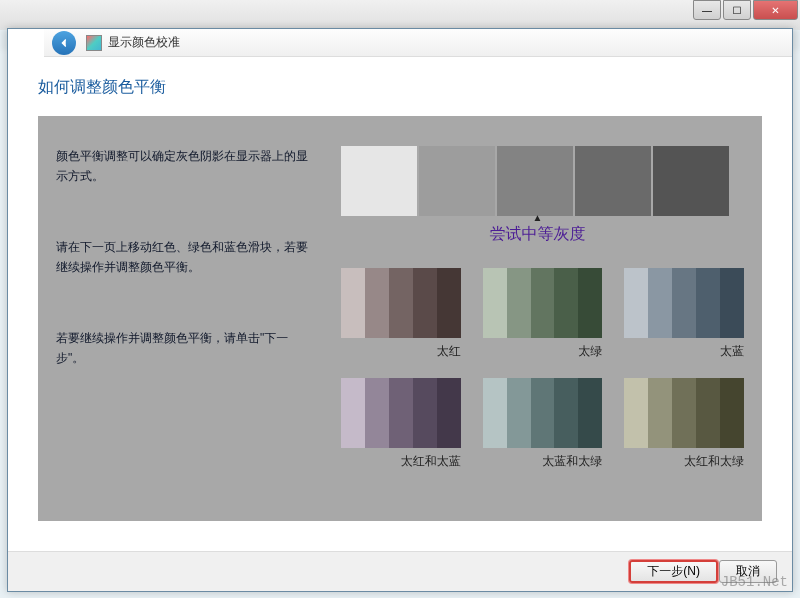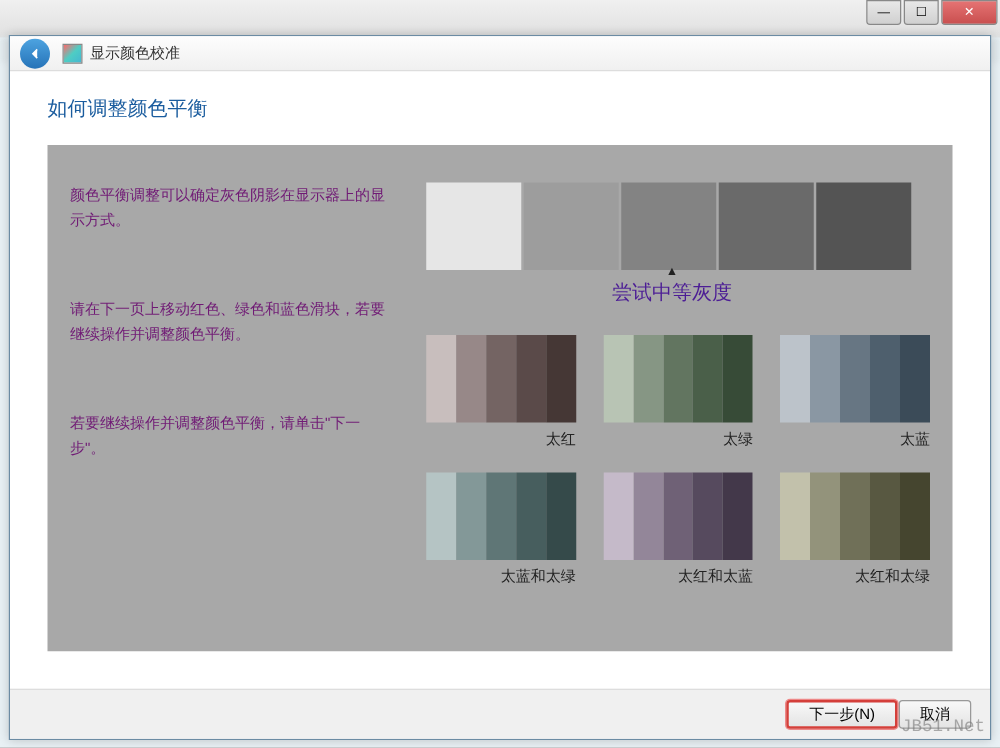--- a/index.html
+++ b/index.html
@@ -10,31 +10,31 @@
     .win-btn { width: 28px; height: 20px; border: 1px solid #888; border-radius: 0 0 3px 3px; display: flex; align-items: center; justify-content: center; font-size: 10px; }
     .win-min { background: linear-gradient(#e8e8e8, #d0d0d0); }
     .win-max { background: linear-gradient(#e8e8e8, #d0d0d0); }
     .win-close { background: linear-gradient(#e57373, #c94f4f); color: white; width: 45px; }
     
     .tabs-blur { height: 20px; background: #e0e8ec; filter: blur(2px); display: flex; gap: 20px; padding-left: 140px; align-items: center; }
     .tab-blur-item { width: 50px; height: 12px; background: rgba(100,140,160,0.4); border-radius: 2px; }
     
     .wizard-window { position: absolute; left: 7px; top: 28px; right: 7px; bottom: 6px; background: #fff; border: 1px solid #6b8ba3; box-shadow: 0 0 8px rgba(0,0,0,0.2); }
     
-    .wizard-header { height: 28px; background: linear-gradient(#fdfdfd, #f0f0f0); display: flex; align-items: center; padding: 0 8px; border-bottom: 1px solid #ddd; }
+    .wizard-header { height: 28px; background: linear-gradient(#fdfdfd, #f0f0f0); display: flex; align-items: center; padding: 0 8px; border-bottom: 1px solid #ddd; margin-left: 36px; }
     .back-btn { width: 24px; height: 24px; border-radius: 50%; background: linear-gradient(#4da3e0, #2673b8); display: flex; align-items: center; justify-content: center; color: white; margin-right: 10px; cursor: pointer; }
     .back-btn svg { width: 14px; height: 14px; }
     .app-icon { width: 16px; height: 16px; background: linear-gradient(135deg, #ff6b6b, #4ecdc4, #45b7d1); margin-right: 6px; border: 1px solid #888; }
     .wizard-title { font-size: 12px; color: #333; }
     
     .wizard-body { position: absolute; top: 28px; left: 0; right: 0; bottom: 40px; padding: 20px 30px; }
     .page-heading { color: #1a5c9e; font-size: 16px; font-weight: normal; margin-bottom: 18px; }
     
     .content-panel { background: #a8a8a8; padding: 30px 18px 20px 18px; height: 405px; display: flex; gap: 15px; }
-    .left-text { width: 260px; color: #701a75; font-size: 12px; line-height: 1.7; }
+    .left-text { width: 260px; color: #0f172a; font-size: 12px; line-height: 1.7; }
     .left-text p { margin-bottom: 50px; }
     
     .right-swatches { flex: 1; }
     .top-gradient { display: flex; gap: 2px; margin-bottom: 8px; margin-left: 10px; }
     .top-gradient .grad-cell { width: 76px; height: 70px; }
     .pointer-label { text-align: center; font-size: 16px; color: #4c1d95; position: relative; margin-bottom: 23px; }
     .pointer-label::before { content: "▲"; position: absolute; top: -12px; left: 50%; transform: translateX(-50%); font-size: 10px; color: #222; }
     
     .swatch-grid { display: grid; grid-template-columns: repeat(3, 1fr); gap: 18px 22px; margin-left: 10px; }
     .swatch-item { }
@@ -124,37 +124,37 @@
                 <div class="bar" style="background: rgb(188, 195, 202);"></div>
                 <div class="bar" style="background: rgb(138, 151, 163);"></div>
                 <div class="bar" style="background: rgb(103, 118, 131);"></div>
                 <div class="bar" style="background: rgb(78, 95, 109);"></div>
                 <div class="bar" style="background: rgb(59, 75, 88);"></div>
               </div>
               <div class="swatch-label">太蓝</div>
             </div>
             <div class="swatch-item">
               <div class="swatch-bars">
+                <div class="bar" style="background: rgb(197, 186, 201);"></div>
+                <div class="bar" style="background: rgb(147, 134, 153);"></div>
+                <div class="bar" style="background: rgb(111, 97, 118);"></div>
+                <div class="bar" style="background: rgb(86, 74, 94);"></div>
+                <div class="bar" style="background: rgb(67, 56, 74);"></div>
+              </div>
+              <div class="swatch-label">太红和太蓝</div>
+            </div>
+            <div class="swatch-item">
+              <div class="swatch-bars">
                 <div class="bar" style="background: rgb(181, 196, 196);"></div>
                 <div class="bar" style="background: rgb(131, 152, 152);"></div>
                 <div class="bar" style="background: rgb(95, 118, 118);"></div>
                 <div class="bar" style="background: rgb(71, 94, 94);"></div>
                 <div class="bar" style="background: rgb(53, 74, 74);"></div>
               </div>
               <div class="swatch-label">太蓝和太绿</div>
-            </div>
-            <div class="swatch-item">
-              <div class="swatch-bars">
-                <div class="bar" style="background: rgb(197, 186, 201);"></div>
-                <div class="bar" style="background: rgb(147, 134, 153);"></div>
-                <div class="bar" style="background: rgb(111, 97, 118);"></div>
-                <div class="bar" style="background: rgb(86, 74, 94);"></div>
-                <div class="bar" style="background: rgb(67, 56, 74);"></div>
-              </div>
-              <div class="swatch-label">太红和太蓝</div>
             </div>
             <div class="swatch-item">
               <div class="swatch-bars">
                 <div class="bar" style="background: rgb(194, 193, 171);"></div>
                 <div class="bar" style="background: rgb(147, 147, 123);"></div>
                 <div class="bar" style="background: rgb(112, 112, 88);"></div>
                 <div class="bar" style="background: rgb(88, 88, 65);"></div>
                 <div class="bar" style="background: rgb(69, 69, 47);"></div>
               </div>
               <div class="swatch-label">太红和太绿</div>

